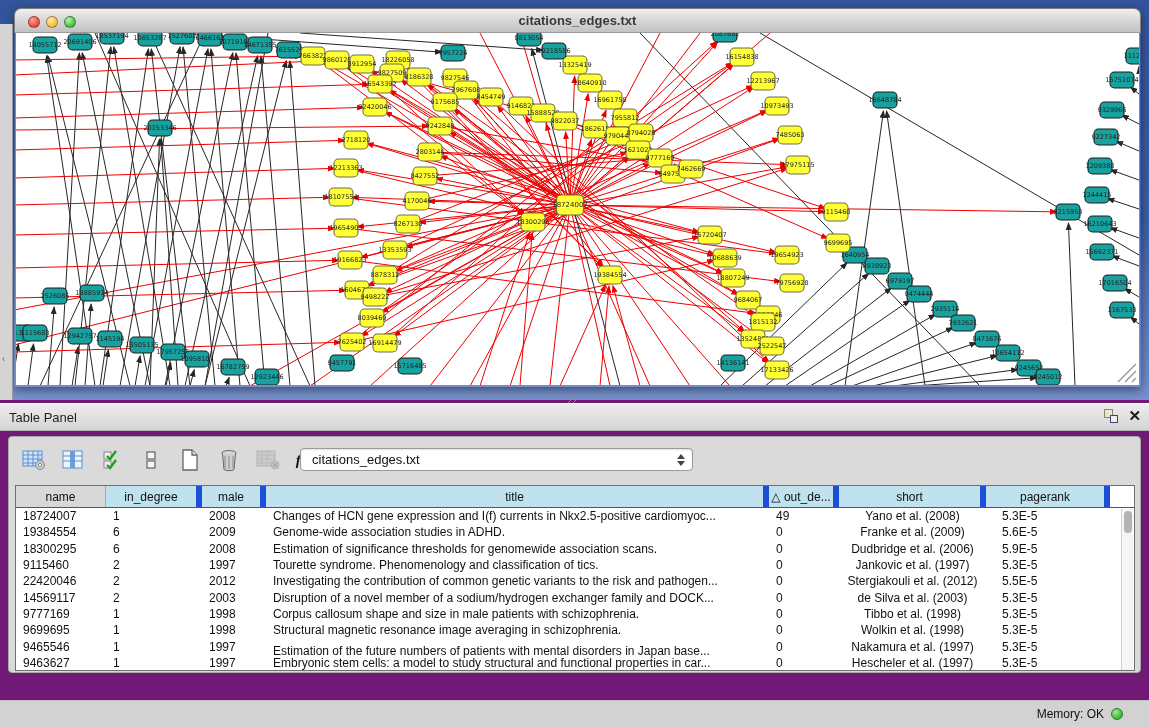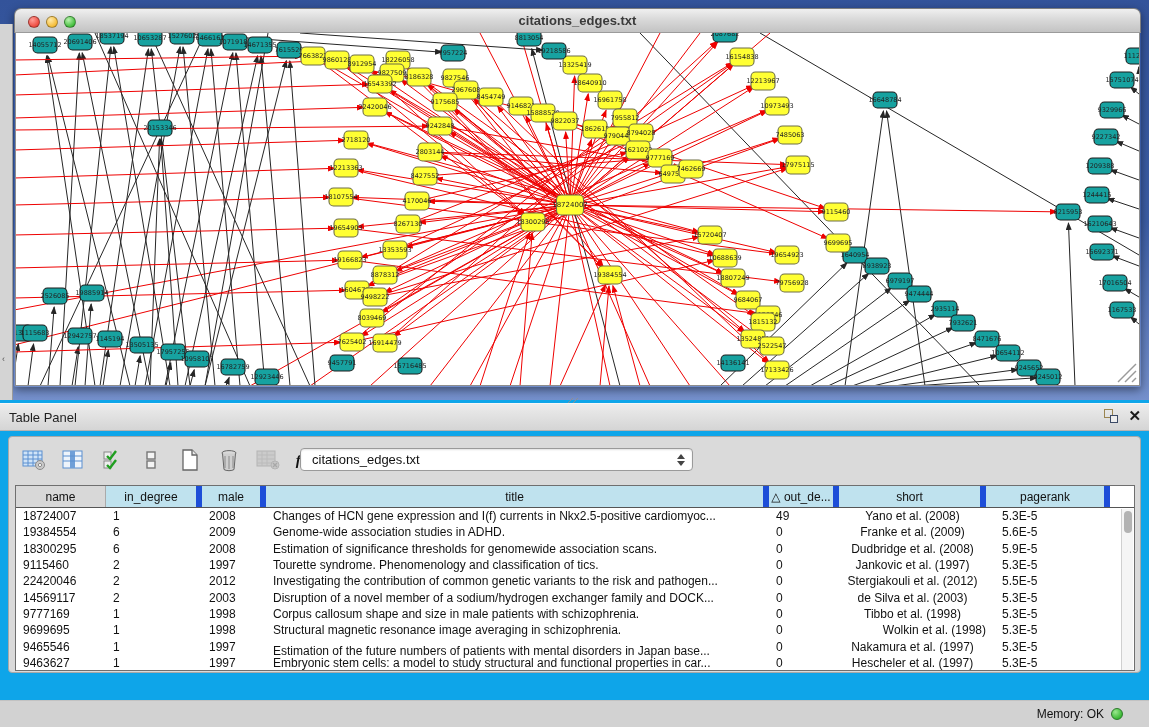--- a/index.html
+++ b/index.html
@@ -23,21 +23,21 @@
   .light { width:12px; height:12px; border-radius:50%; border:1px solid rgba(0,0,0,.35); }
   .light.r { background:radial-gradient(circle at 35% 30%,#ff9d96,#ee4b40 70%); }
   .light.y { background:radial-gradient(circle at 35% 30%,#ffe9a8,#f5bd38 70%); }
   .light.g { background:radial-gradient(circle at 35% 30%,#b9f2ae,#45bf3f 70%); }
   .gcanvas { position:absolute; left:1px; top:25px; width:1125px; height:353px;
              background:#ffffff; border:1px solid #8d8d8d; border-top:none; overflow:hidden; }
   .gcanvas svg { display:block; }
   .corner-grip { position:absolute; right:2px; bottom:2px; }
 
   
-  .tpanel { position:absolute; left:0; top:400px; width:1149px; height:327px; background:#0ea5e9; }
+  .tpanel { position:absolute; left:0; top:400px; width:1149px; height:327px; background:#701a75; }
   .tp-grip { position:absolute; left:566px; top:-3px; }
   .tp-titlebar { position:absolute; left:0; top:3px; width:100%; height:28px;
         background:linear-gradient(180deg,#ececec,#d5d5d5); border-top:1px solid #f6f6f6;
         border-bottom:1px solid #b3b3b3; display:flex; align-items:center; }
   .tp-title { font-size:13px; color:#1f1f1f; padding-left:9px; }
   .tp-bar-icons { position:absolute; right:8px; top:5px; display:flex; gap:10px; align-items:center; }
   .float-icon { position:relative; width:14px; height:14px; }
   .float-icon .b1 { position:absolute; left:0; top:0; width:9px; height:9px; border:1.5px solid #9a8450; }
   .float-icon .b2 { position:absolute; right:0; bottom:0; width:8px; height:8px; border:1.5px solid #3c4least; border:1.5px solid #3c4a66; background:#eee; }
   .close-x { font-size:15px; font-weight:bold; color:#1a1a1a; line-height:14px; cursor:default; }
@@ -877,21 +877,21 @@
               <div class="td" style="width: 70px;">0</div>
               <div class="td c" style="width: 147px;">Franke et al. (2009)</div>
               <div class="td p16" style="width: 124px;">5.6E-5</div>
             </div>
             <div class="trow">
               <div class="td" style="width: 90px;">18300295</div>
               <div class="td" style="width: 96px;">6</div>
               <div class="td" style="width: 64px;">2008</div>
               <div class="td" style="width: 503px;">Estimation of significance thresholds for genomewide association scans.</div>
               <div class="td" style="width: 70px;">0</div>
-              <div class="td c" style="width: 147px;">Dudbridge et al. (2008)</div>
+              <div class="td c" style="width: 147px;">Dudbridge et al. (2006)</div>
               <div class="td p16" style="width: 124px;">5.9E-5</div>
             </div>
             <div class="trow">
               <div class="td" style="width: 90px;">9115460</div>
               <div class="td" style="width: 96px;">2</div>
               <div class="td" style="width: 64px;">1997</div>
               <div class="td" style="width: 503px;">Tourette syndrome. Phenomenology and classification of tics.</div>
               <div class="td" style="width: 70px;">0</div>
               <div class="td c" style="width: 147px;">Jankovic et al. (1997)</div>
               <div class="td p16" style="width: 124px;">5.3E-5</div>
@@ -922,21 +922,21 @@
               <div class="td" style="width: 70px;">0</div>
               <div class="td c" style="width: 147px;">Tibbo et al. (1998)</div>
               <div class="td p16" style="width: 124px;">5.3E-5</div>
             </div>
             <div class="trow">
               <div class="td" style="width: 90px;">9699695</div>
               <div class="td" style="width: 96px;">1</div>
               <div class="td" style="width: 64px;">1998</div>
               <div class="td" style="width: 503px;">Structural magnetic resonance image averaging in schizophrenia.</div>
               <div class="td" style="width: 70px;">0</div>
-              <div class="td c" style="width: 147px; text-align: right;">Wolkin et al. (1998)</div>
+              <div class="td c" style="width: 147px;">Wolkin et al. (1998)</div>
               <div class="td p16" style="width: 124px;">5.3E-5</div>
             </div>
             <div class="trow">
               <div class="td" style="width: 90px;">9465546</div>
               <div class="td" style="width: 96px;">1</div>
               <div class="td" style="width: 64px;">1997</div>
               <div class="td" style="width: 503px; margin-top: 8px;">Estimation of the future numbers of patients with mental disorders in Japan base...</div>
               <div class="td" style="width: 70px;">0</div>
               <div class="td c" style="width: 147px;">Nakamura et al. (1997)</div>
               <div class="td p16" style="width: 124px;">5.3E-5</div>

